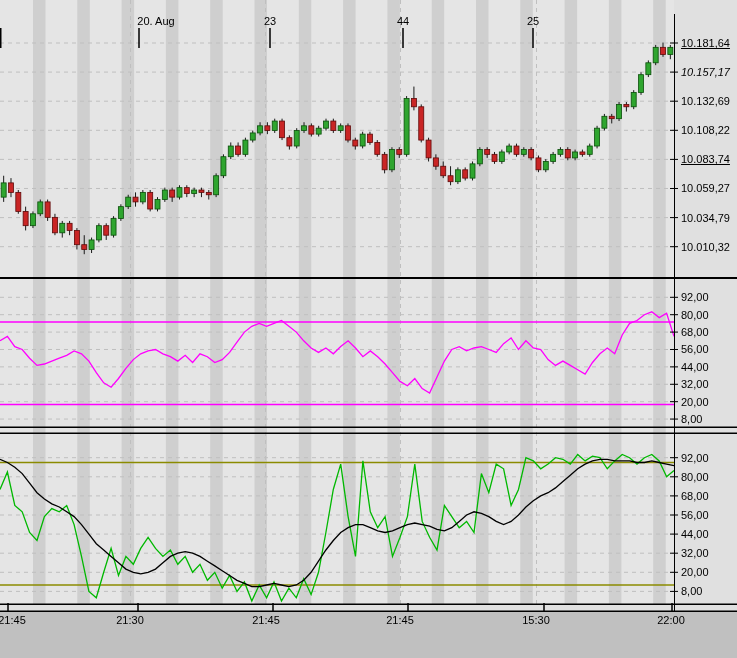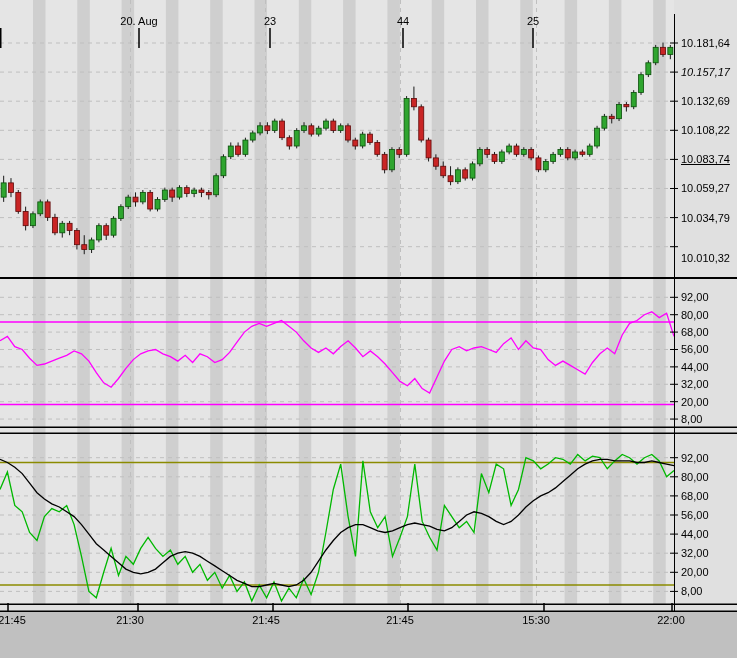--- a/index.html
+++ b/index.html
@@ -310,45 +310,45 @@
         <rect x="7.25" y="603" width="1.5" height="9" fill="#000"></rect>
         <rect x="137.25" y="603" width="1.5" height="9" fill="#000"></rect>
         <rect x="272.25" y="603" width="1.5" height="9" fill="#000"></rect>
         <rect x="407.25" y="603" width="1.5" height="9" fill="#000"></rect>
         <rect x="543.25" y="603" width="1.5" height="9" fill="#000"></rect>
         <rect x="671.25" y="603" width="1.5" height="9" fill="#000"></rect>
       </g>
   </svg>
 
   <div id="labels">
-      <span class="lbl axis-lbl" style="top: 37px;">10.181,64</span>
+      <span class="lbl axis-lbl" style="top: 37px; text-decoration: underline;">10.181,64</span>
       <span class="lbl axis-lbl" style="top: 66.0951px; font-style: italic;">10.157,17</span>
       <span class="lbl axis-lbl" style="top: 95.202px;">10.132,69</span>
       <span class="lbl axis-lbl" style="top: 124.297px;">10.108,22</span>
       <span class="lbl axis-lbl" style="top: 153.404px; text-decoration: underline;">10.083,74</span>
       <span class="lbl axis-lbl" style="top: 182.499px;">10.059,27</span>
       <span class="lbl axis-lbl" style="top: 211.606px;">10.034,79</span>
-      <span class="lbl axis-lbl" style="top: 240.701px; margin-top: 11px;">10.010,32</span>
+      <span class="lbl axis-lbl" style="top: 240.701px;">10.010,32</span>
       <span class="lbl axis-lbl" style="top: 291.3px;">92,00</span>
       <span class="lbl axis-lbl" style="top: 308.696px;">80,00</span>
       <span class="lbl axis-lbl" style="top: 326.093px;">68,00</span>
       <span class="lbl axis-lbl" style="top: 343.489px;">56,00</span>
       <span class="lbl axis-lbl" style="top: 360.886px;">44,00</span>
       <span class="lbl axis-lbl" style="top: 378.282px;">32,00</span>
       <span class="lbl axis-lbl" style="top: 395.678px;">20,00</span>
       <span class="lbl axis-lbl" style="top: 413.075px;">8,00</span>
       <span class="lbl axis-lbl" style="top: 451.7px;">92,00</span>
       <span class="lbl axis-lbl" style="top: 470.8px;">80,00</span>
       <span class="lbl axis-lbl" style="top: 489.901px;">68,00</span>
       <span class="lbl axis-lbl" style="top: 509.001px;">56,00</span>
       <span class="lbl axis-lbl" style="top: 528.102px;">44,00</span>
       <span class="lbl axis-lbl" style="top: 547.202px;">32,00</span>
       <span class="lbl axis-lbl" style="top: 566.302px;">20,00</span>
       <span class="lbl axis-lbl" style="top: 585.403px;">8,00</span>
-      <span class="lbl date-lbl" style="left: 139px; top: 15px;">20. Aug</span>
+      <span class="lbl date-lbl" style="left: 156px; top: 15px;">20. Aug</span>
       <span class="lbl date-lbl" style="left: 270px; top: 15px;">23</span>
       <span class="lbl date-lbl" style="left: 403px; top: 15px;">44</span>
       <span class="lbl date-lbl" style="left: 533px; top: 15px;">25</span>
       <span class="lbl time-lbl" style="left: 12px; top: 614px;">21:45</span>
       <span class="lbl time-lbl" style="left: 130px; top: 614px;">21:30</span>
       <span class="lbl time-lbl" style="left: 266px; top: 614px;">21:45</span>
       <span class="lbl time-lbl" style="left: 400px; top: 614px;">21:45</span>
       <span class="lbl time-lbl" style="left: 536px; top: 614px;">15:30</span>
       <span class="lbl time-lbl" style="left: 671px; top: 614px;">22:00</span>
     </div>

